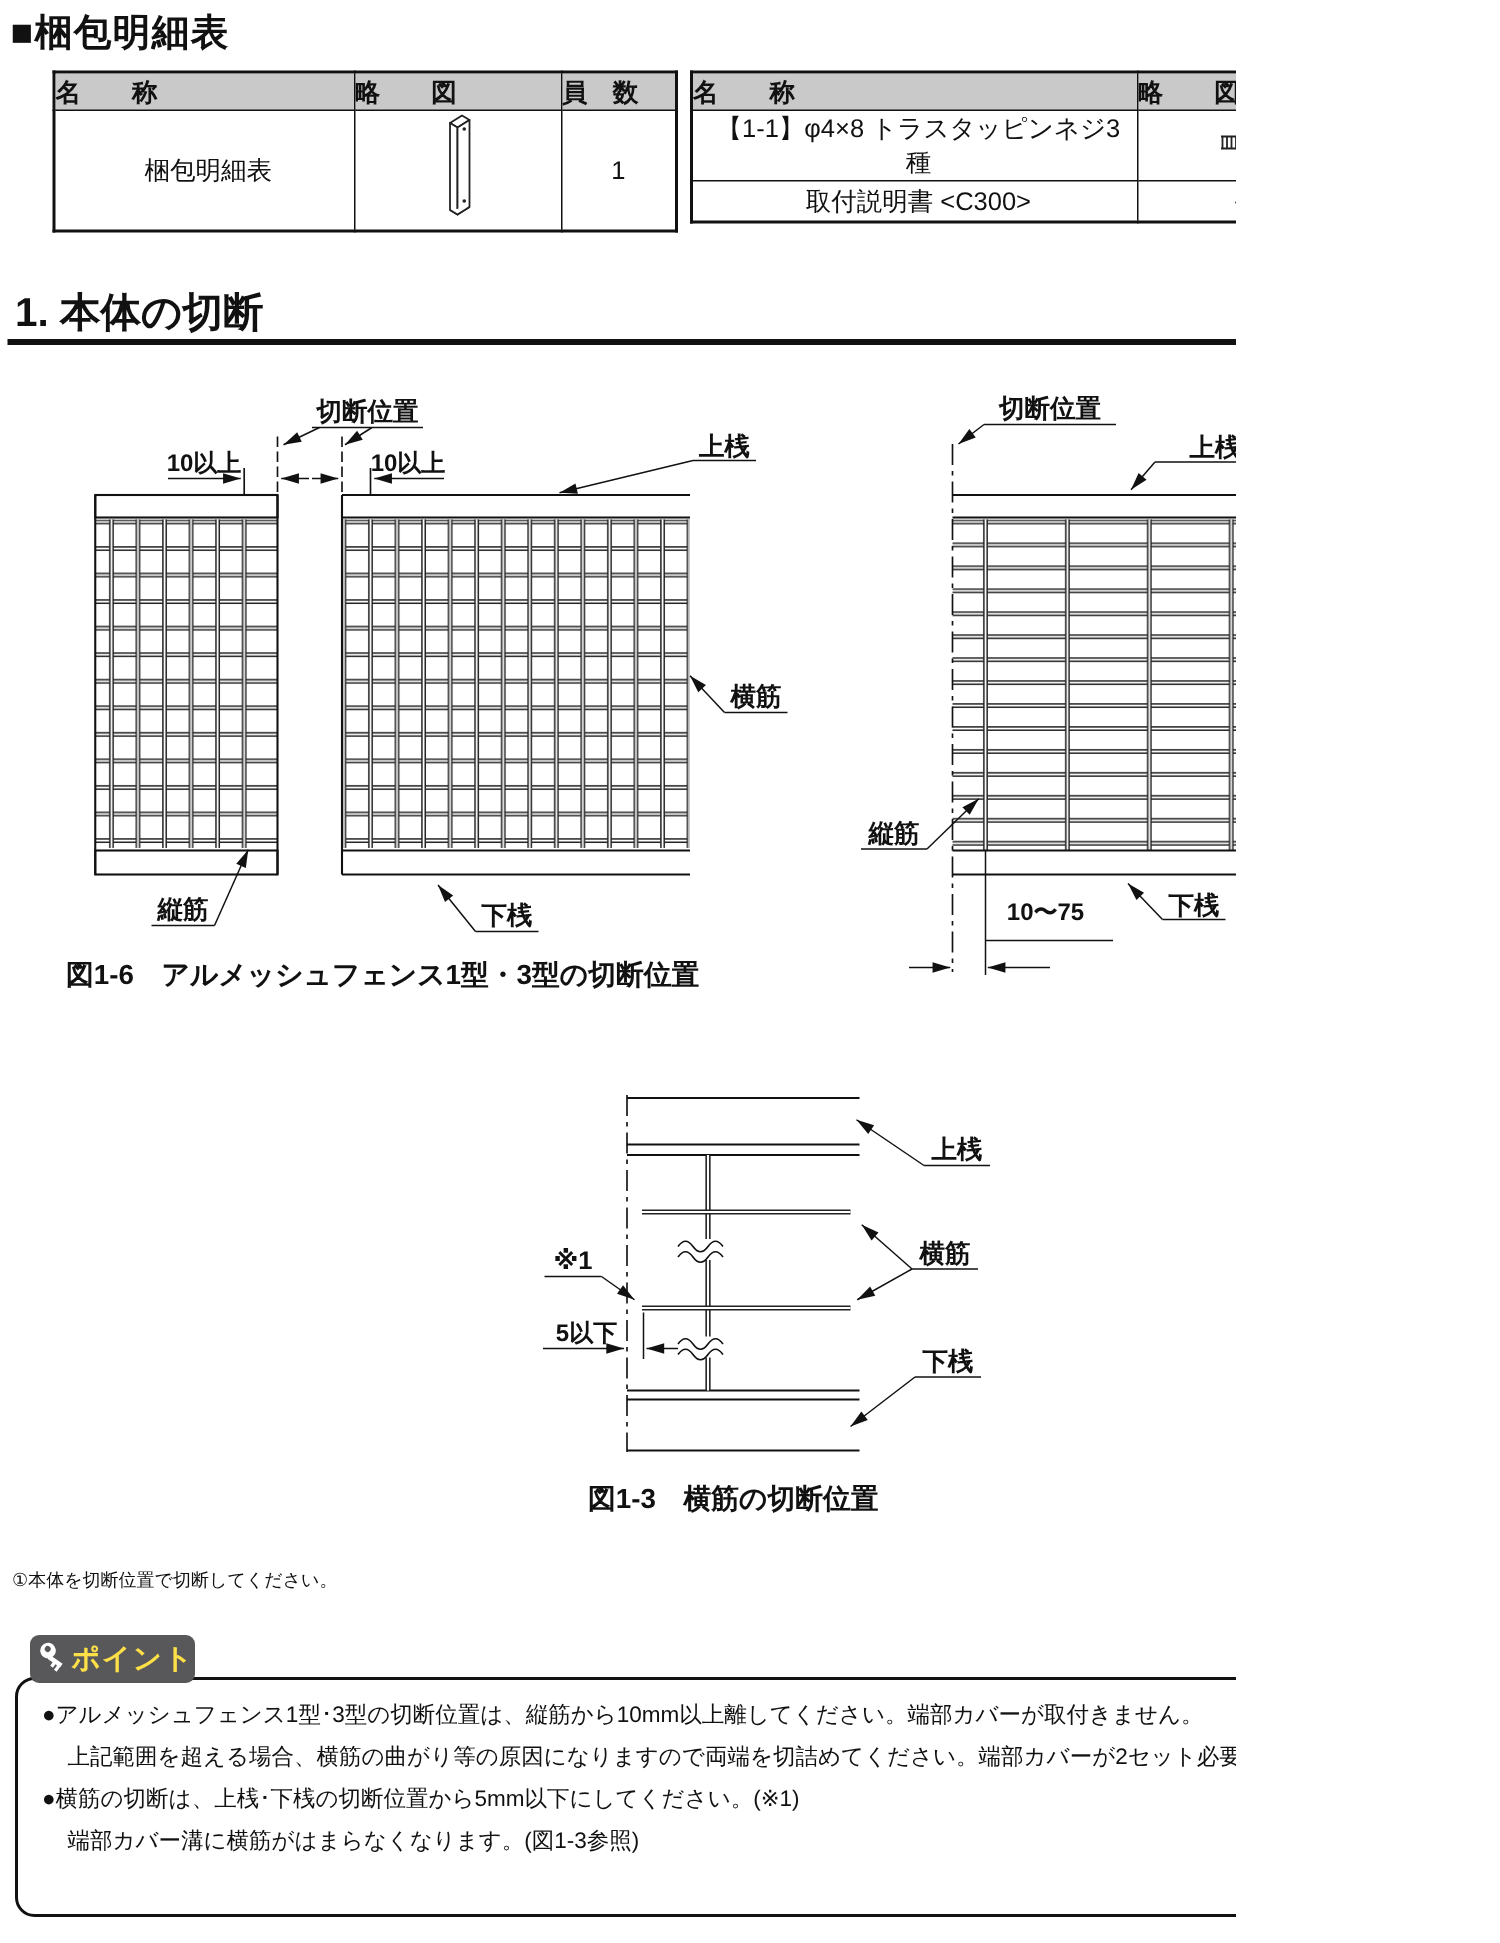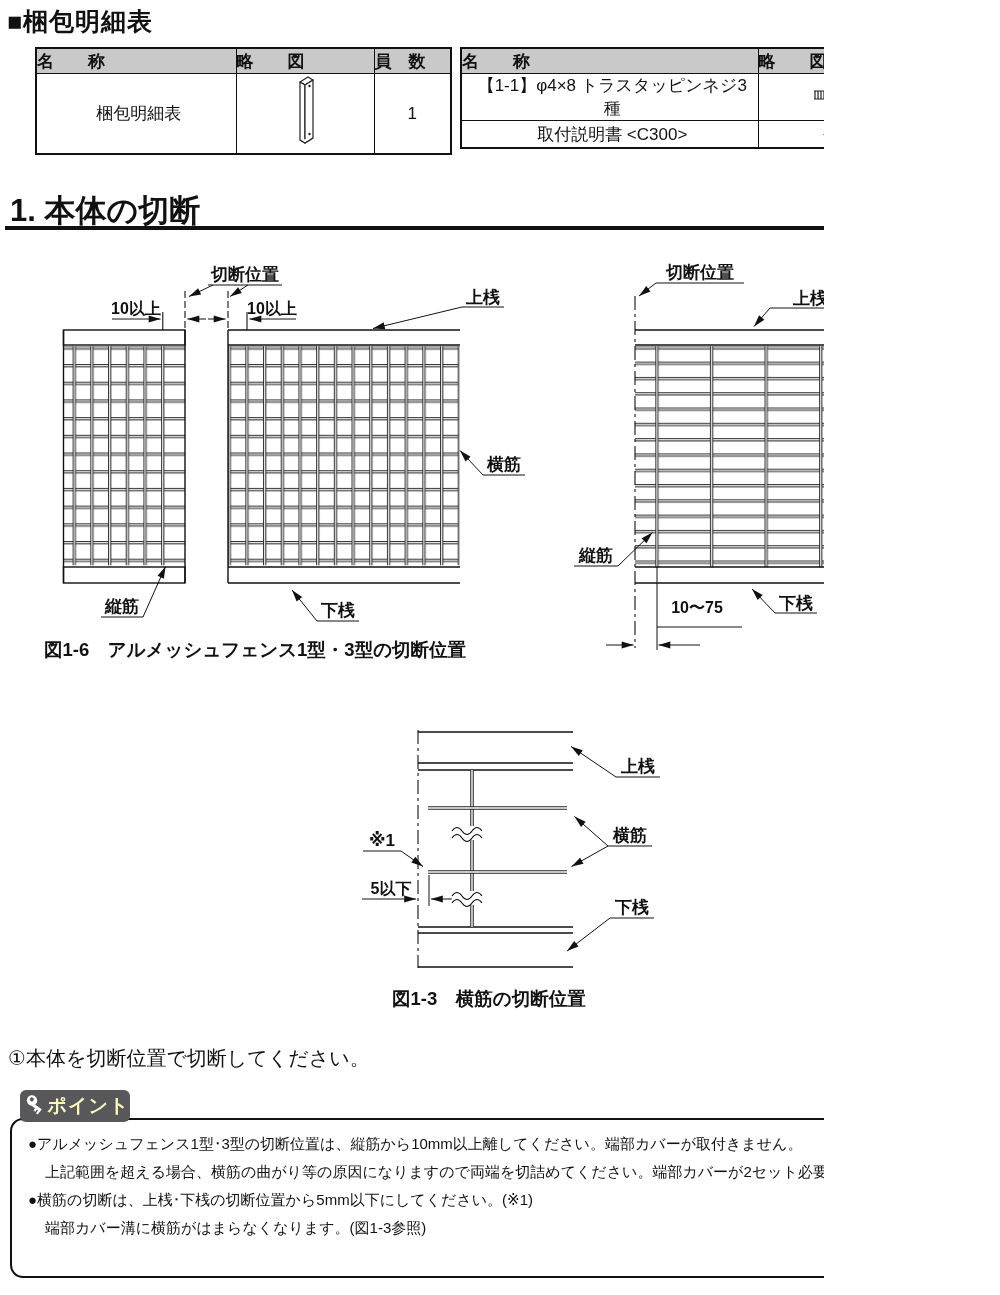--- a/index.html
+++ b/index.html
@@ -10,28 +10,28 @@
   table.pack{border-collapse:collapse;position:absolute;table-layout:fixed;border:2px solid #111;}
   table.pack th,table.pack td{border:1px solid #111;font-size:17px;overflow:hidden;}
   table.pack th{background:#c9c9c9;font-weight:600;height:24px;text-align:left;padding:0;}
   table.pack td{background:#fff;}
   .cell-name{text-align:center;padding:0 4px 0 9px;}
   .cell-center{text-align:center;padding:0;}
   #tbl-left{left:35px;top:47px;width:415px;}
   #tbl-left td{height:78px;}
   #tbl-right{left:460px;top:47px;width:530px;}
   #tbl-right td{height:26px;}
-  .section-heading{left:10px;top:190px;font-size:31px;font-weight:700;}
+  .section-heading{left:10px;top:190px;font-size:27px;font-weight:700;}
   .section-rule{left:5px;top:226px;width:980px;height:4px;background:#111;}
   .fig-caption{font-size:18.5px;font-weight:700;white-space:nowrap;}
-  .step-line{left:8px;top:1045px;font-size:20px;}
+  .step-line{left:8px;top:1045px;font-size:12px;}
   .point-box{left:10px;top:1118px;width:976px;height:156px;border:2px solid #111;border-radius:13px;background:#fff;}
   .point-badge{left:20px;top:1090px;width:110px;height:32px;background:#58585a;border-radius:6px;
                display:flex;align-items:center;justify-content:center;gap:3px;z-index:2;}
-  .point-badge span{color:#fef9c3;font-size:19px;font-weight:700;letter-spacing:1px;}
+  .point-badge span{color:#fde047;font-size:19px;font-weight:700;letter-spacing:1px;}
   .point-text{left:14px;top:1130px;width:970px;font-size:15px;line-height:28px;}
   .pt-line{padding-left:14px;white-space:nowrap;}
   .pt-line.indent{padding-left:31px;}
   svg text{font-family:"Liberation Sans","DejaVu Sans",sans-serif;}
   .lbl{font-size:17px;font-weight:600;fill:#111;}
   .dim{font-size:16px;font-weight:600;fill:#111;}
 </style>
 </head>
 <body>
 

